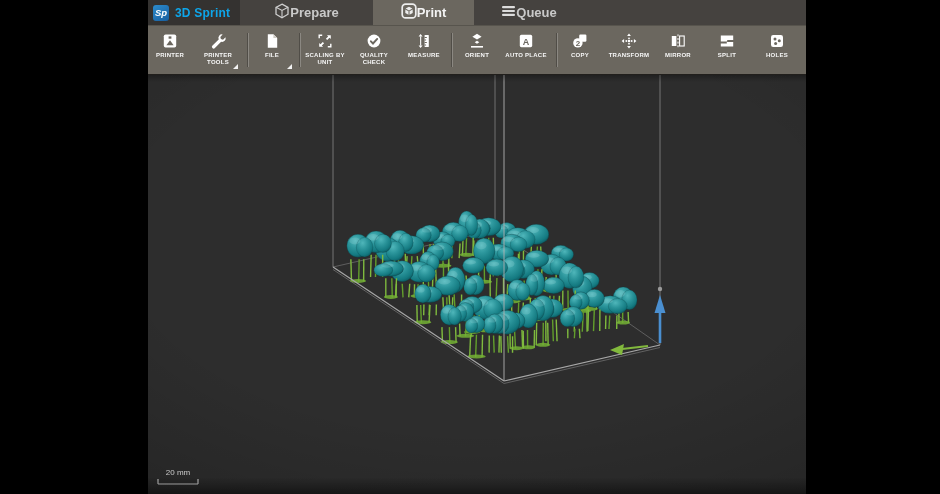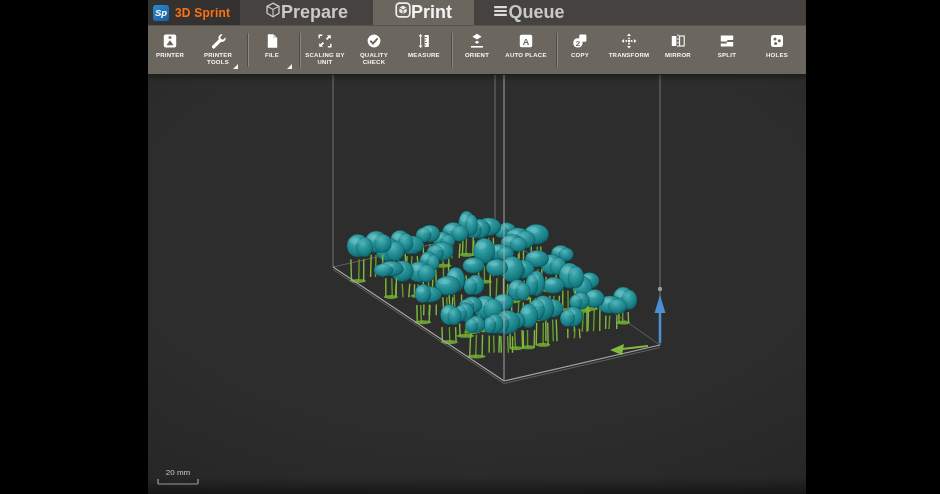--- a/index.html
+++ b/index.html
@@ -7,23 +7,23 @@
          font-family:"Liberation Sans",sans-serif;-webkit-font-smoothing:antialiased;}
   .app{position:absolute;left:148px;top:0;width:530px;height:494px;background:#2d2d2d;}
 
   
   .tabbar{position:absolute;top:0;left:0;width:658px;height:25px;background:#45423f;}
   .brand{position:absolute;left:0;top:0;width:92px;height:25px;background:#343230;
          display:flex;align-items:center;gap:6px;padding-left:5px;box-sizing:border-box;}
   .brand-logo{width:16px;height:16px;background:linear-gradient(145deg,#2c8ccd,#175d9e);
               border-radius:3px;color:#fff;font-size:9.5px;font-weight:bold;font-style:italic;
               display:flex;align-items:center;justify-content:center;flex:0 0 16px;}
-  .brand-title{color:#f97316;font-size:12px;font-weight:bold;letter-spacing:.2px;white-space:nowrap;}
+  .brand-title{color:#0ea5e9;font-size:12px;font-weight:bold;letter-spacing:.2px;white-space:nowrap;}
   .tab{position:absolute;top:0;height:25px;display:flex;align-items:center;justify-content:center;
-       color:#c9c9c9;font-size:18px;font-weight:bold;cursor:default;}
+       color:#c9c9c9;font-size:13px;font-weight:bold;cursor:default;}
   .tab.active{background:#6b675f;color:#f3f3f3;}
   .tab-prepare{left:92px;width:133px;}
   .tab-print{left:225px;width:101px;}
   .tab-queue{left:326px;width:110px;}
 
   
   .toolbar{position:absolute;top:25px;left:0;width:658px;height:50px;background:#6b675f;
            border-top:1px solid rgba(0,0,0,.18);border-bottom:1px solid #211f1c;box-sizing:border-box;}
   .tbtn{position:absolute;top:0;width:48px;height:47px;display:flex;flex-direction:column;
         align-items:center;cursor:default;}

